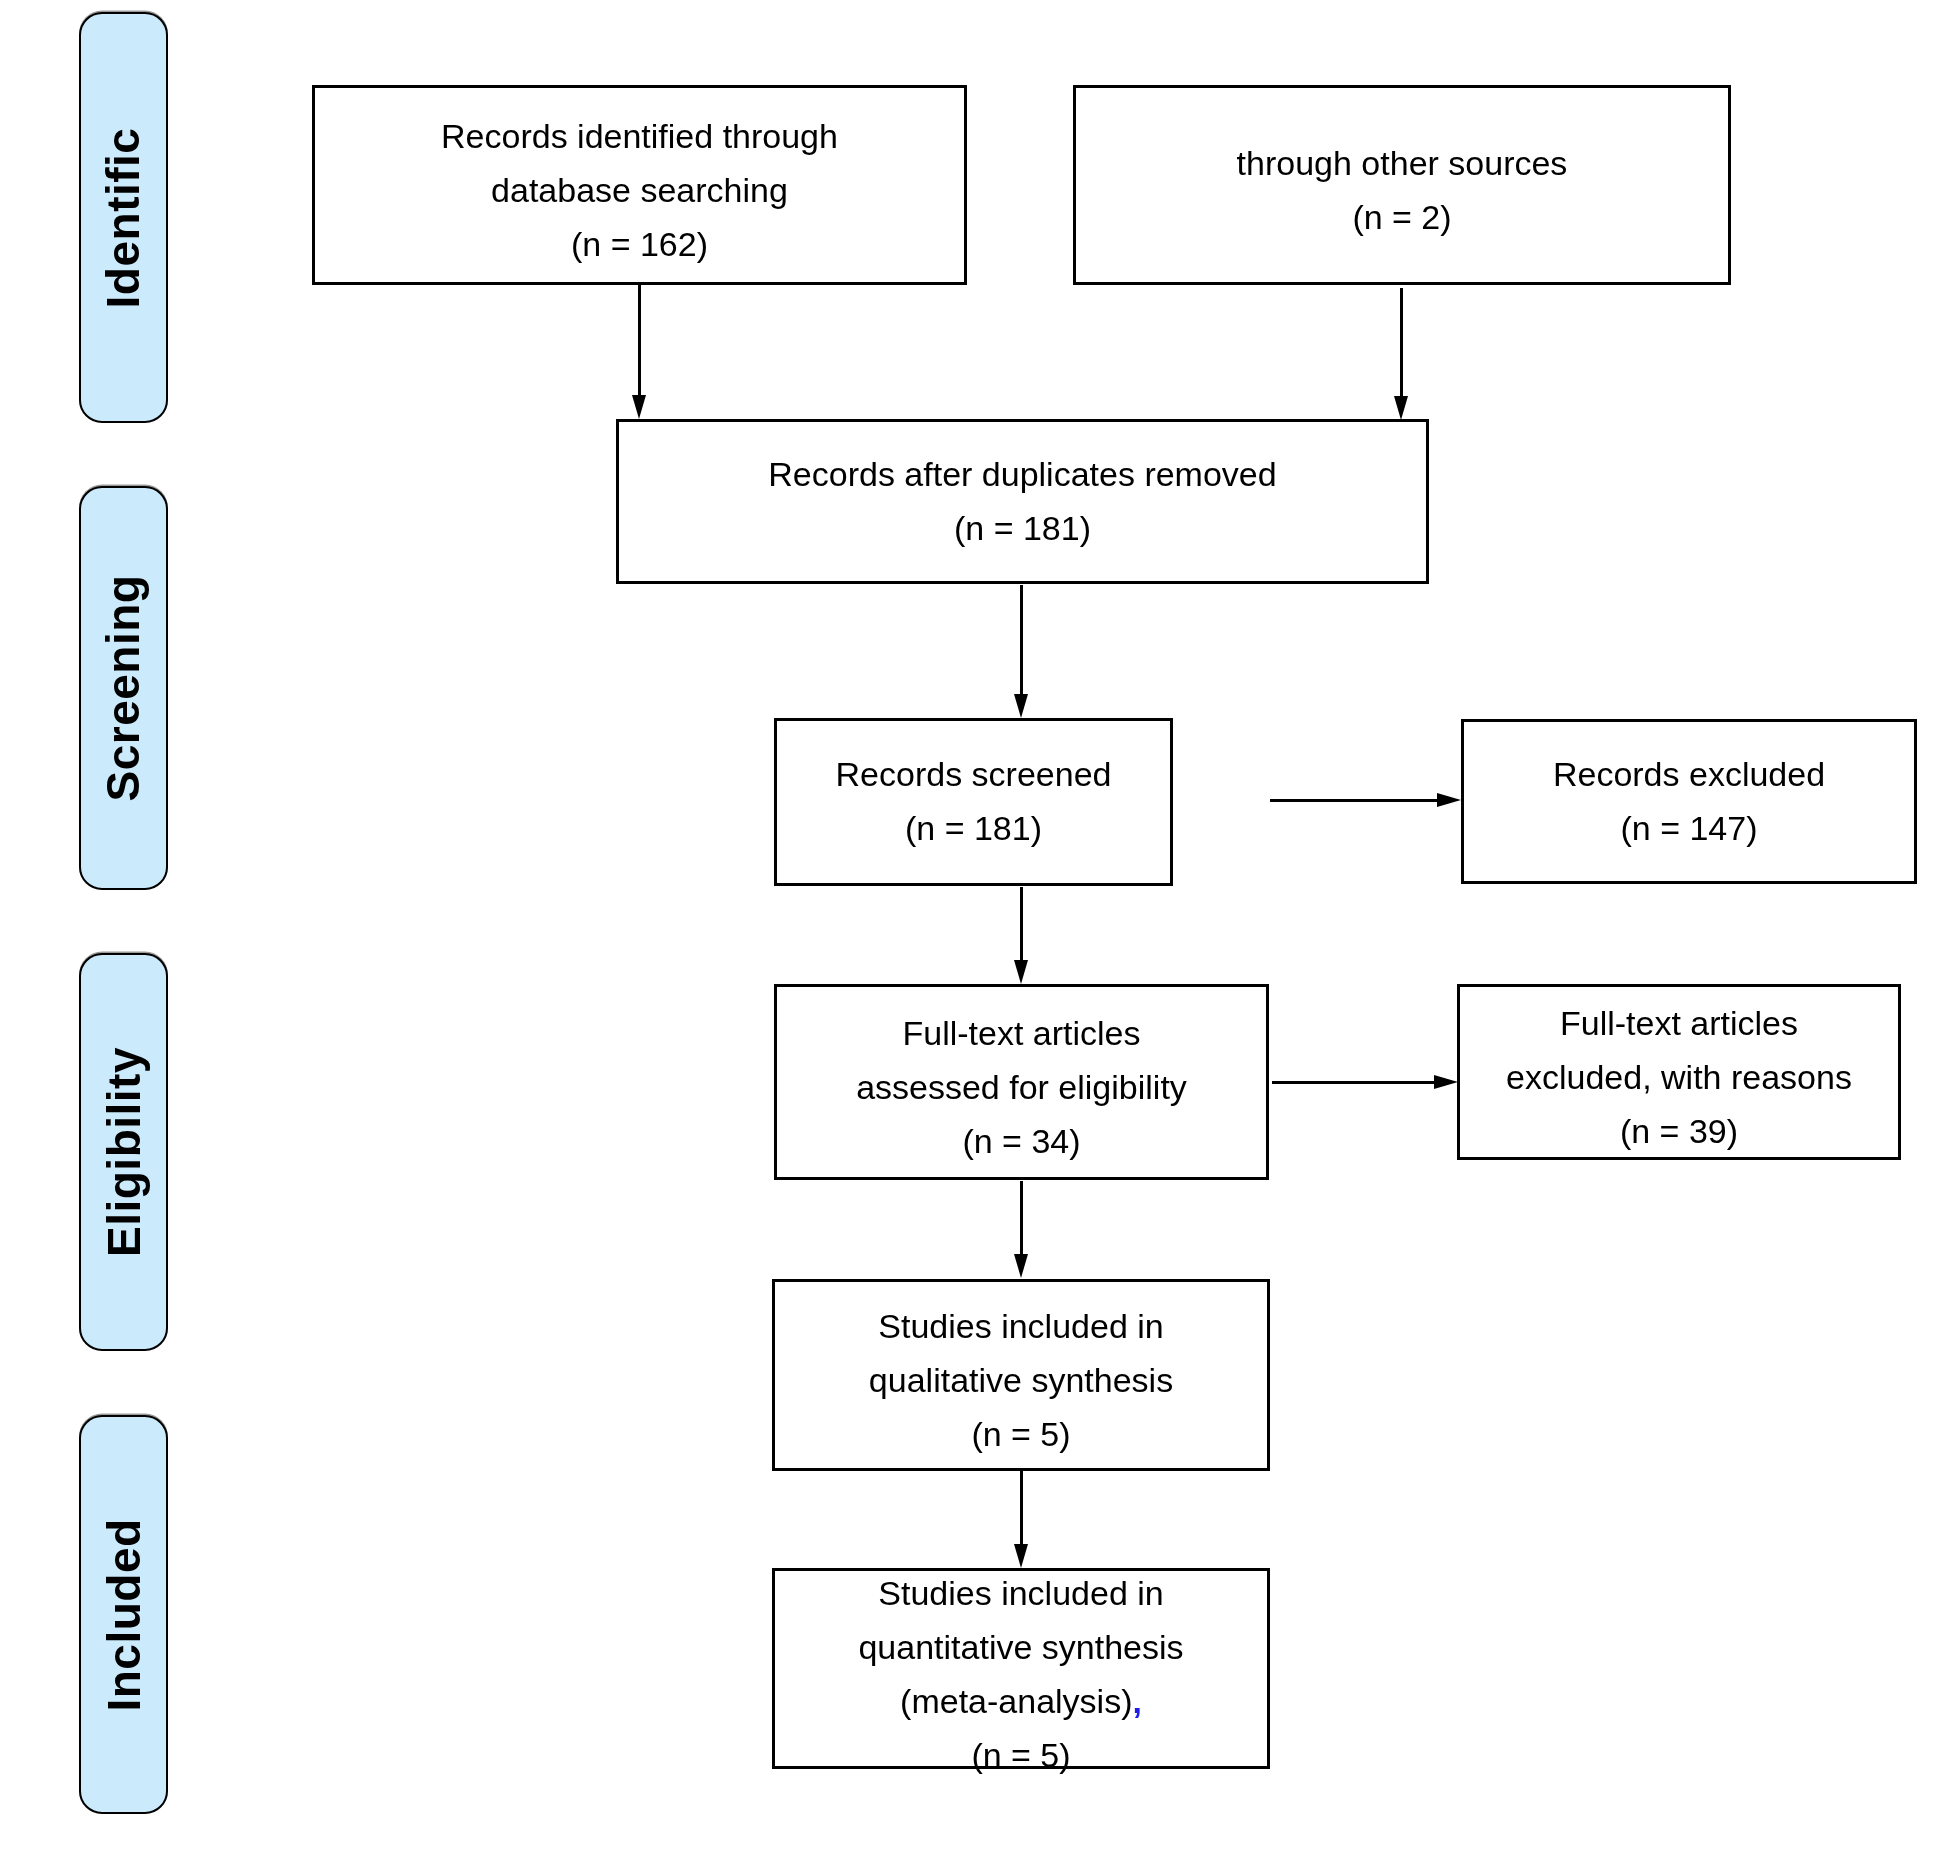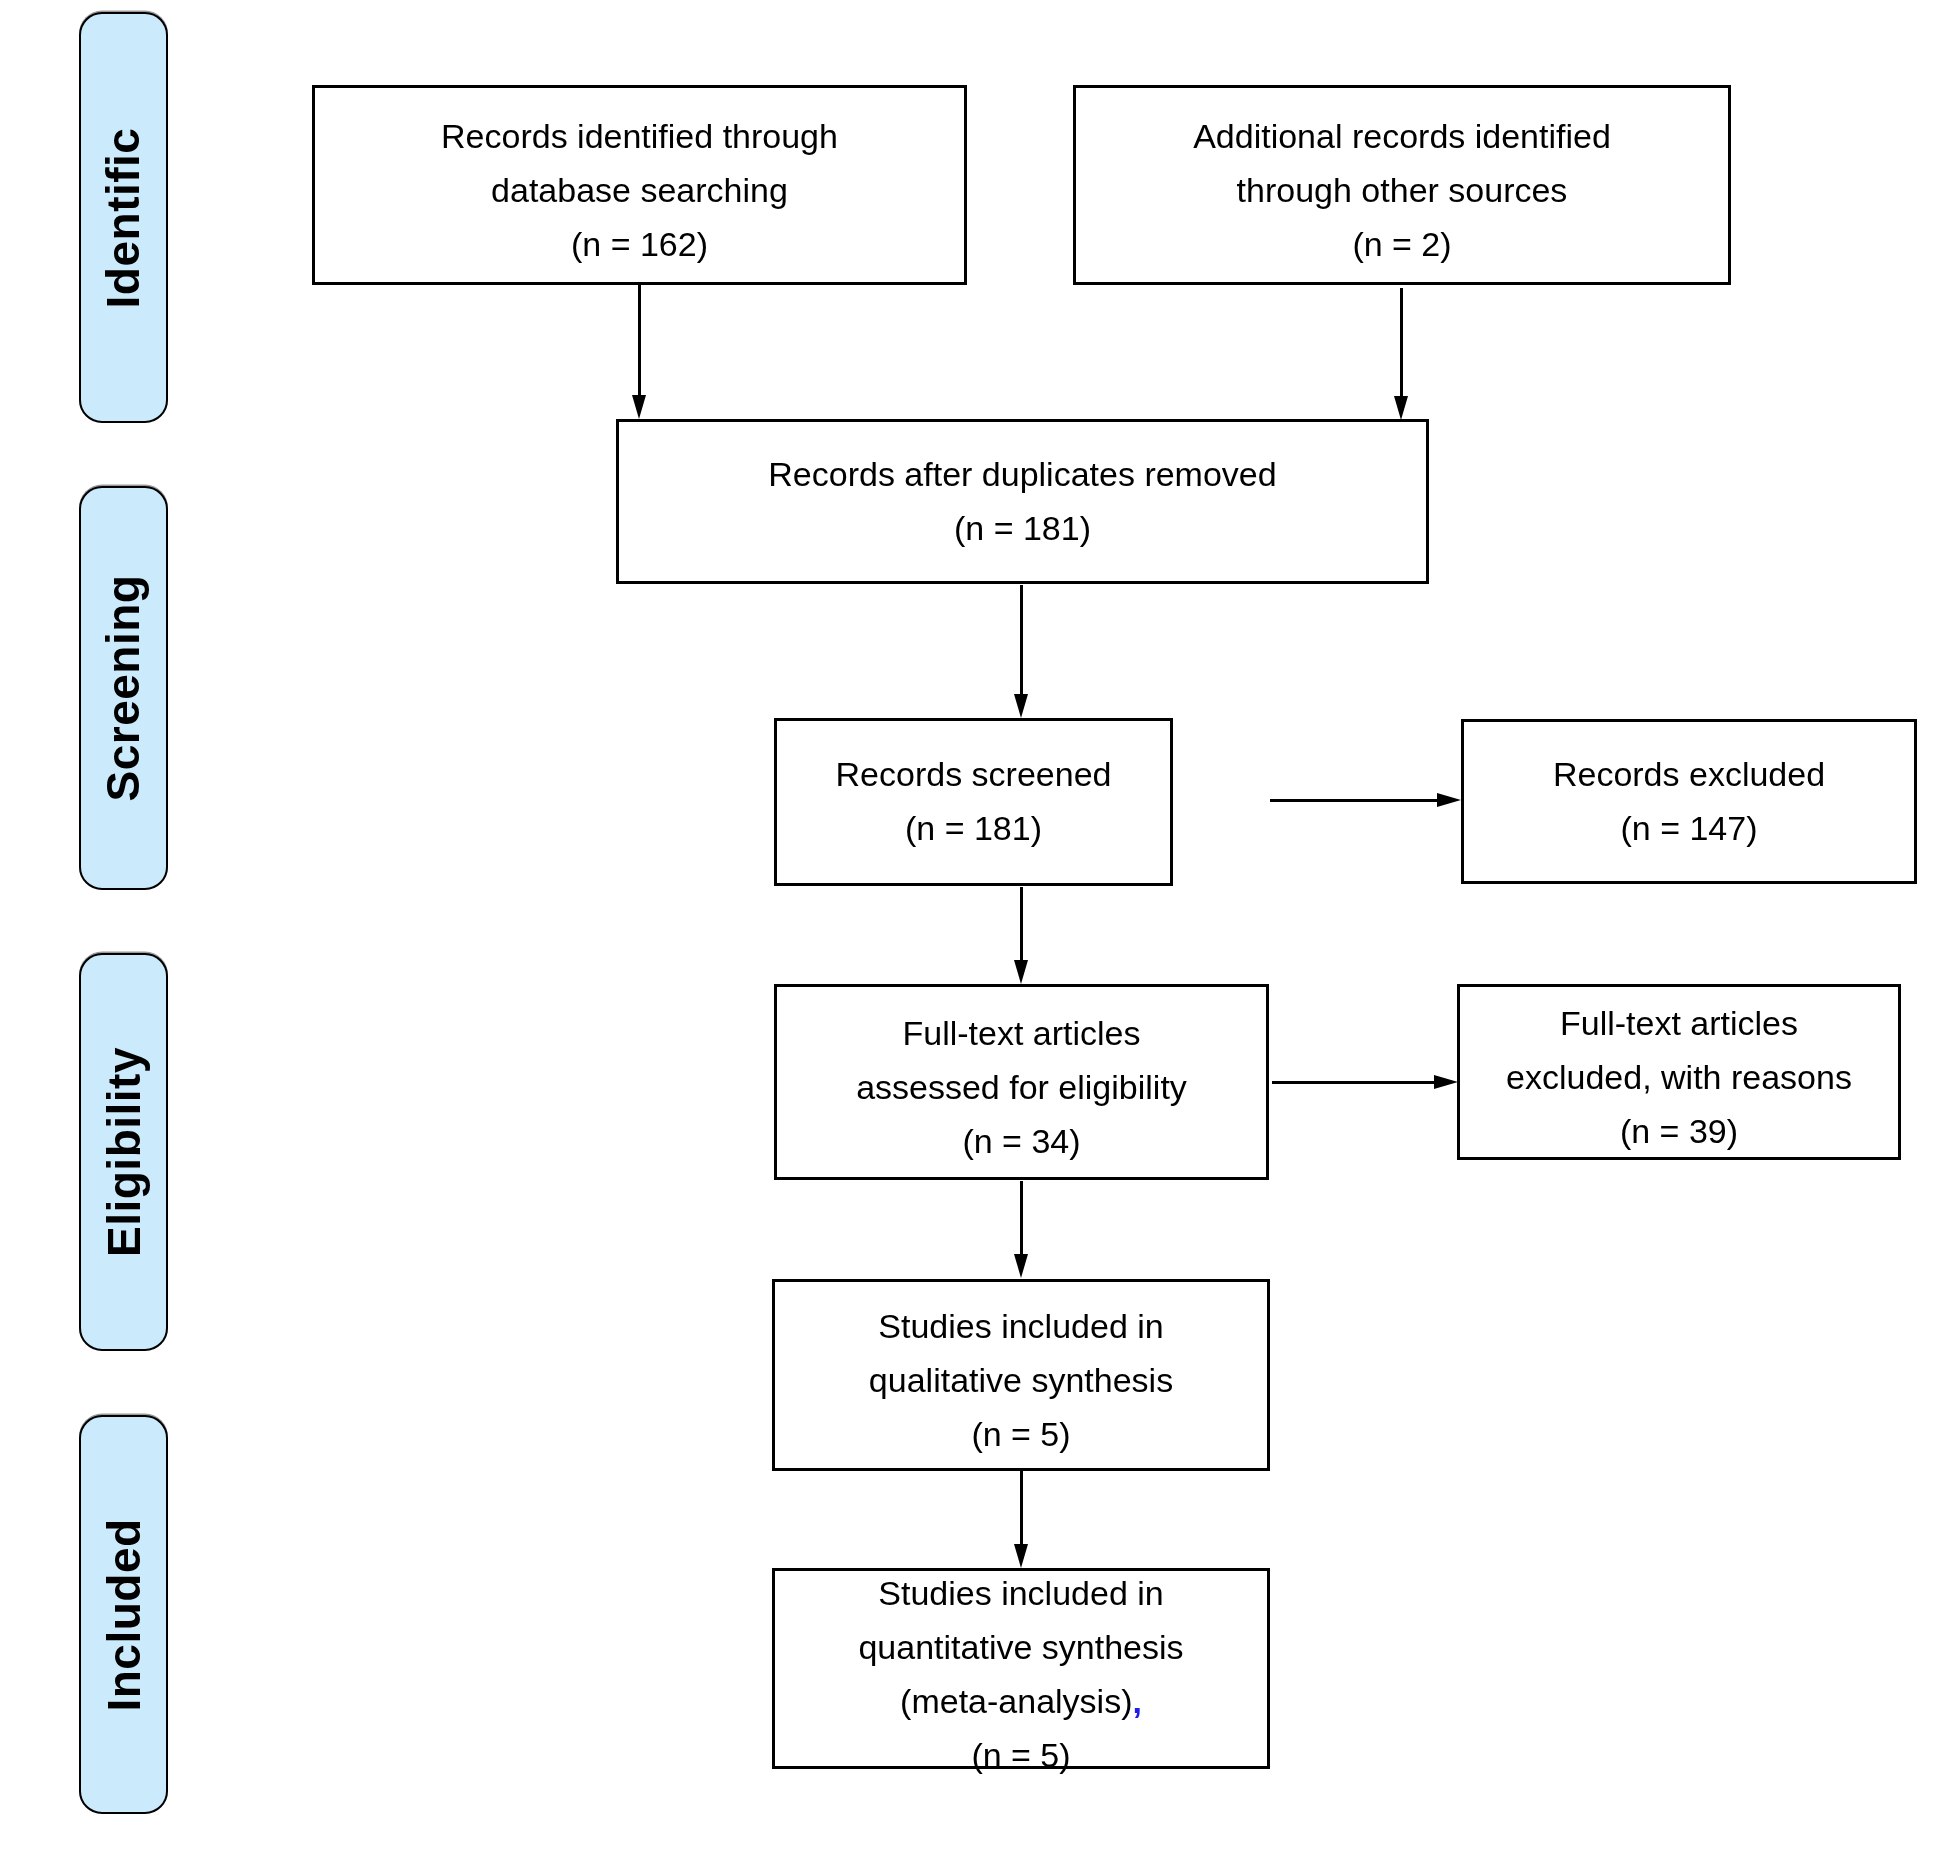--- a/index.html
+++ b/index.html
@@ -72,21 +72,20 @@
     <span class="vlabel">Included</span>
   </div>
 
   <div class="box" style="left:312px;top:85px;width:655px;height:200px;">
     <div class="bl">Records identified through</div>
     <div class="bl">database searching</div>
     <div class="bl">(n = 162)</div>
   </div>
 
   <div class="box" style="left:1073px;top:85px;width:658px;height:200px;">
-    <div class="bl">Additional records identified</div>
     <div class="bl">through other sources</div>
     <div class="bl">(n = 2)</div>
   </div>
 
   <div class="box pb" style="left:616px;top:419px;width:813px;height:165px;">
     <div class="bl">Records after duplicates removed</div>
     <div class="bl">(n = 181)</div>
   </div>
 
   <div class="box pb" style="left:774px;top:718px;width:399px;height:168px;">

